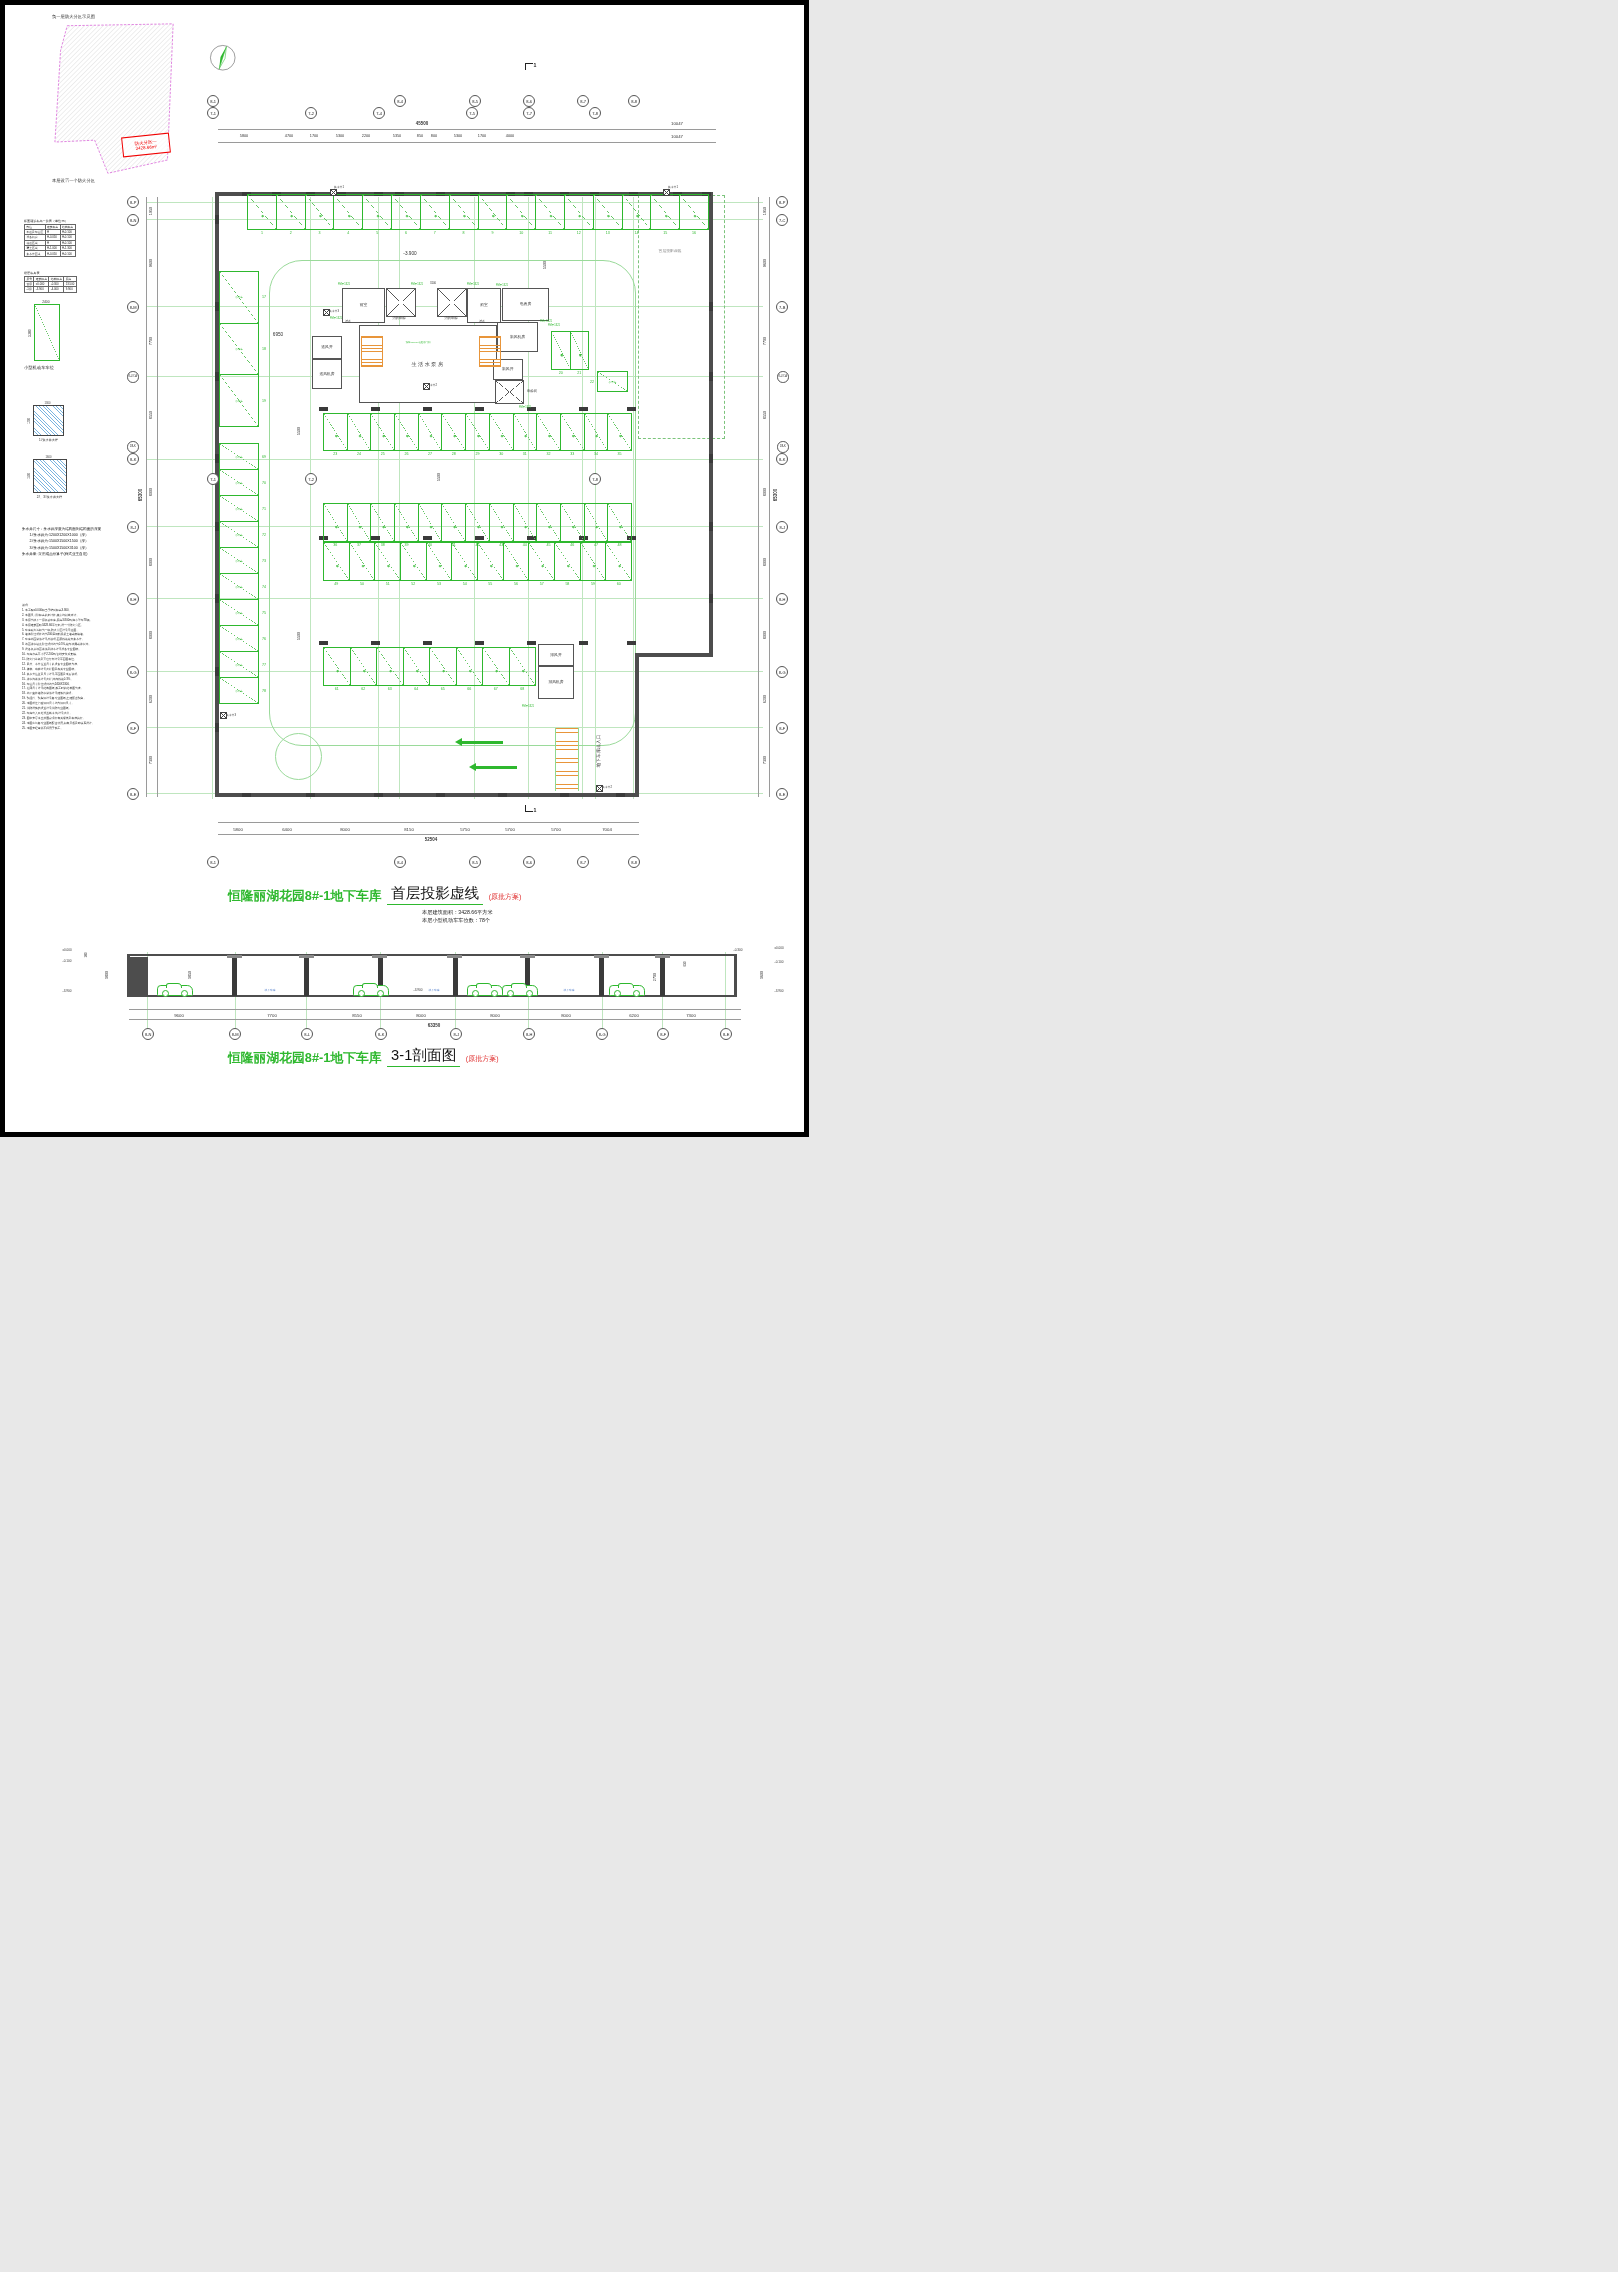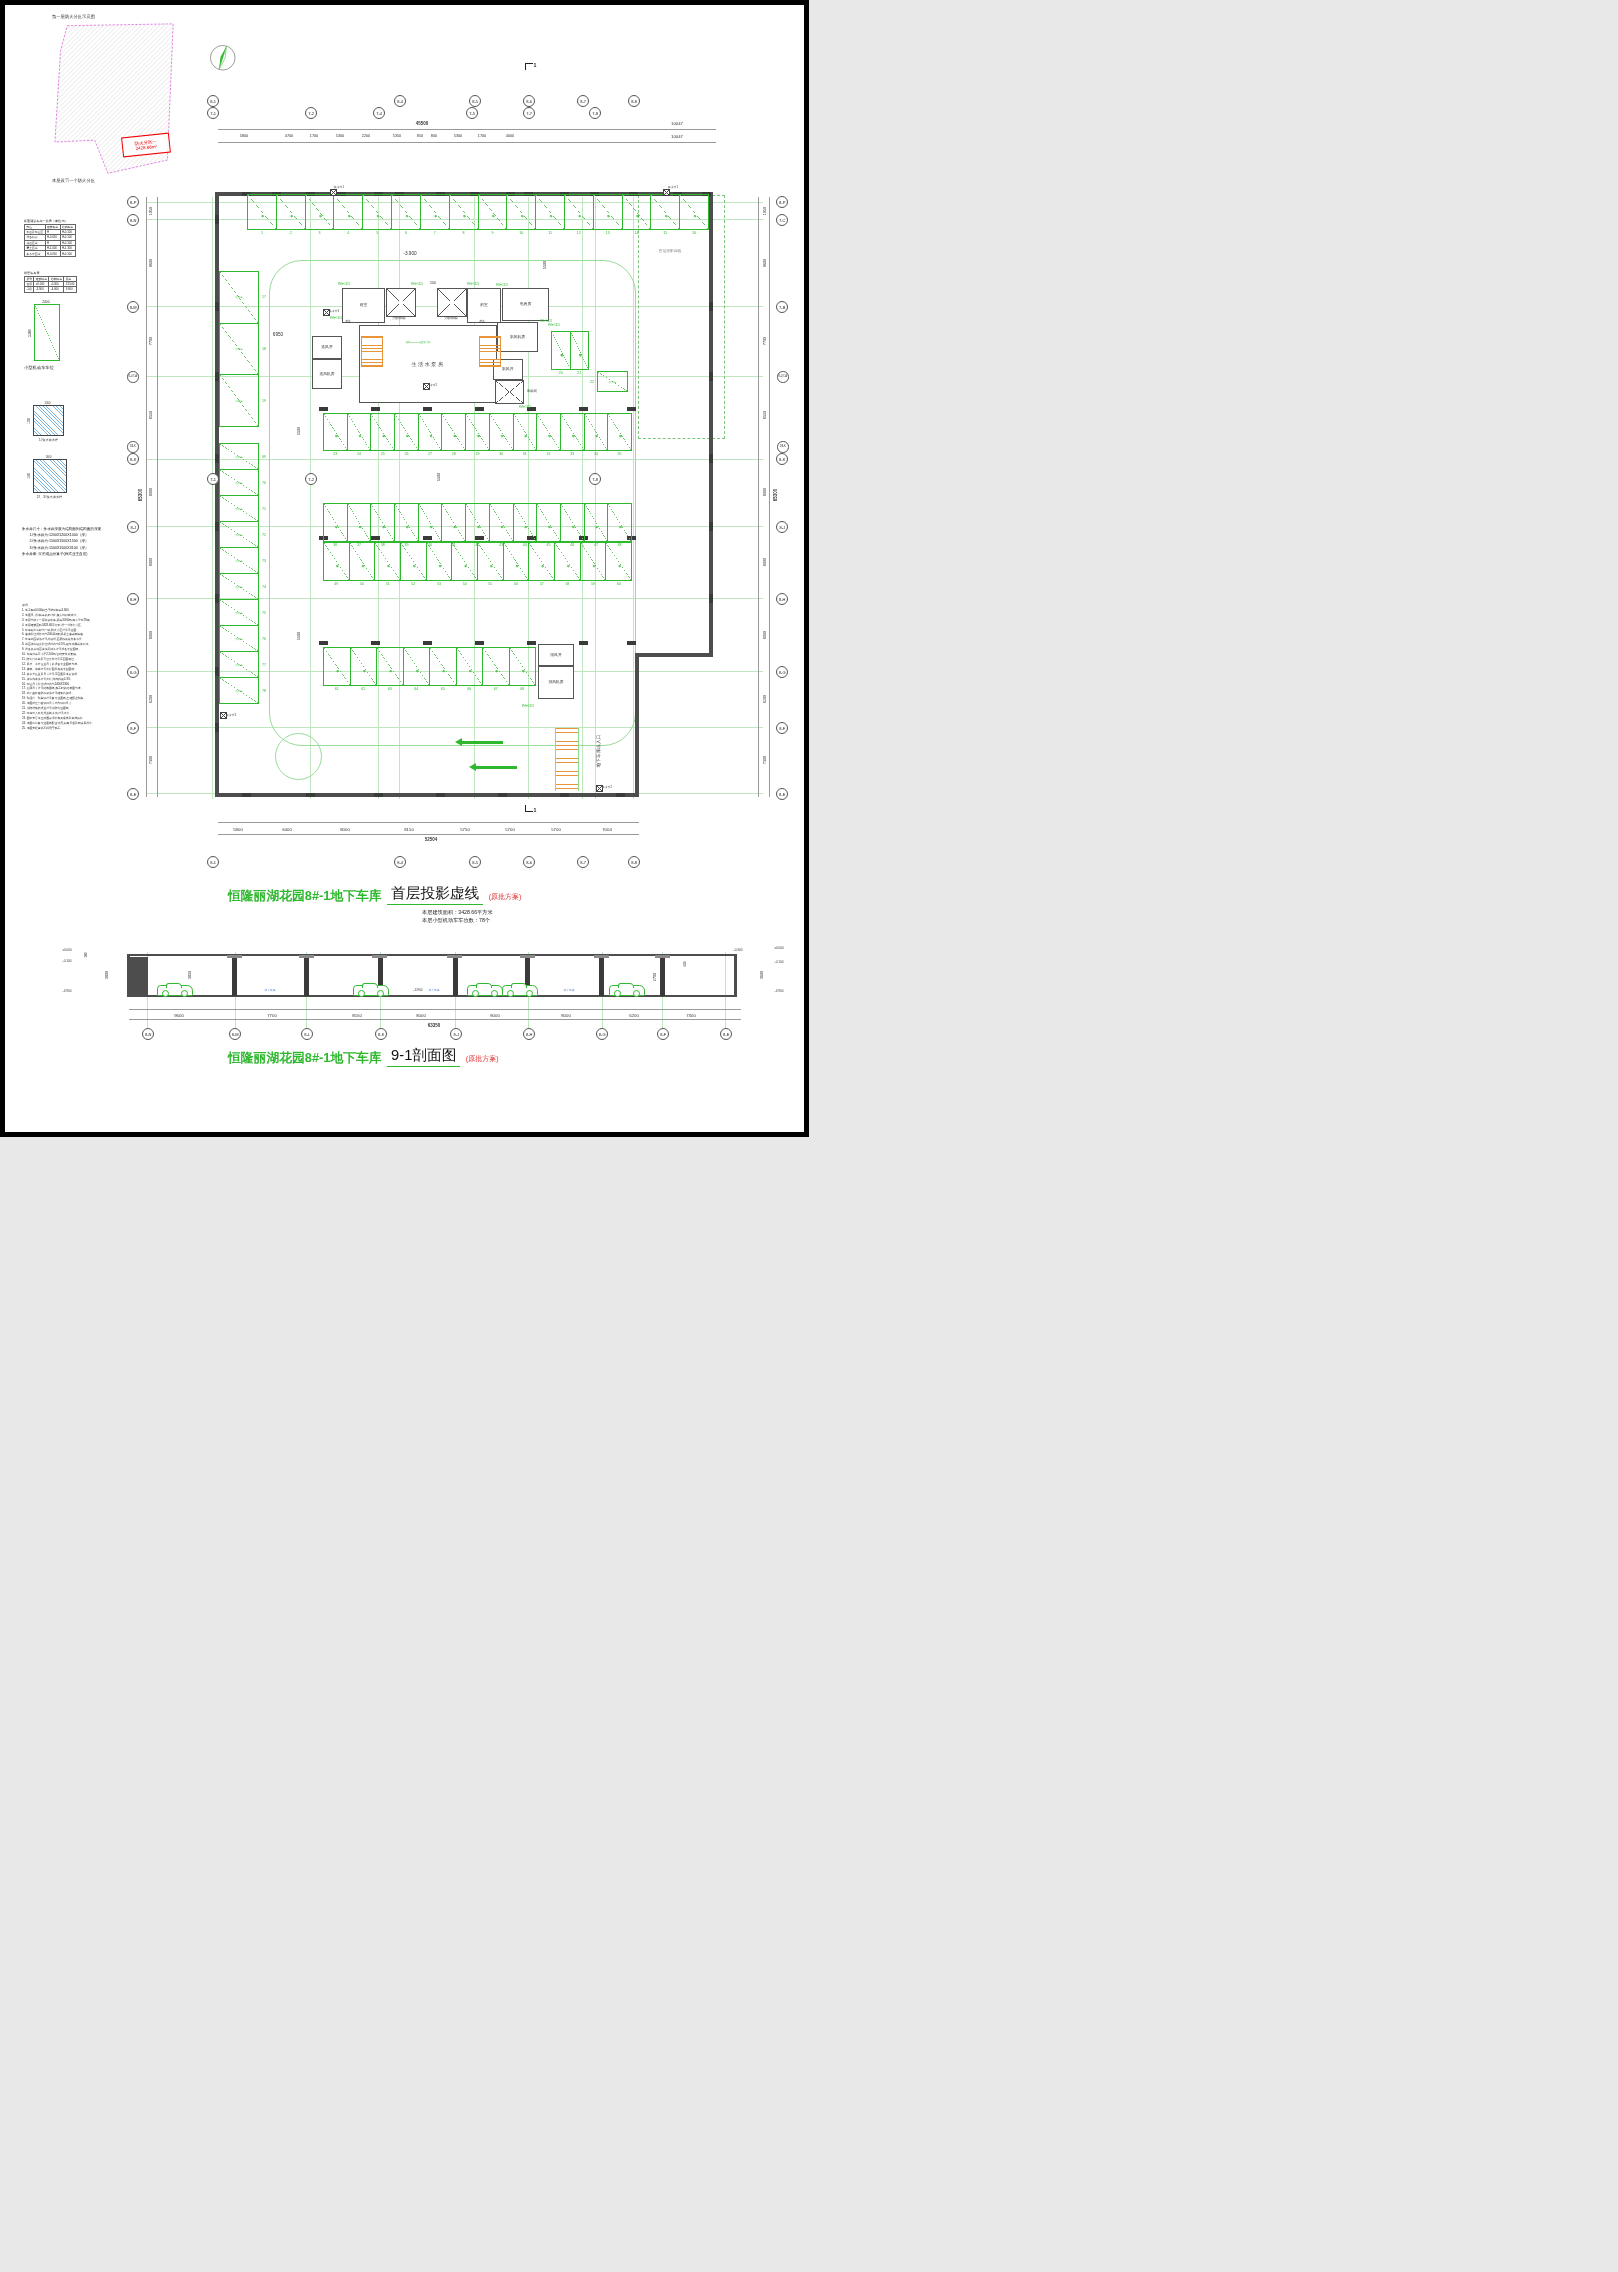--- a/index.html
+++ b/index.html
@@ -928,17 +928,17 @@
     <span class="t-name">首层投影虚线</span>
     <span class="t-note">(原批方案)</span>
   </div>
   <div class="subtitle" style="left:417px;top:903px;">
     <div>本层建筑面积：3428.66平方米</div>
     <div>本层小型机动车车位数：78个</div>
   </div>
 
   <div class="title-row" style="left:223px;top:1041px;">
     <span class="t-project">恒隆丽湖花园8#-1地下车库</span>
-    <span class="t-name">9-1剖面图</span>
+    <span class="t-name">3-1剖面图</span>
     <span class="t-note">(原批方案)</span>
   </div>
 </div>
 
 
 </body></html>

